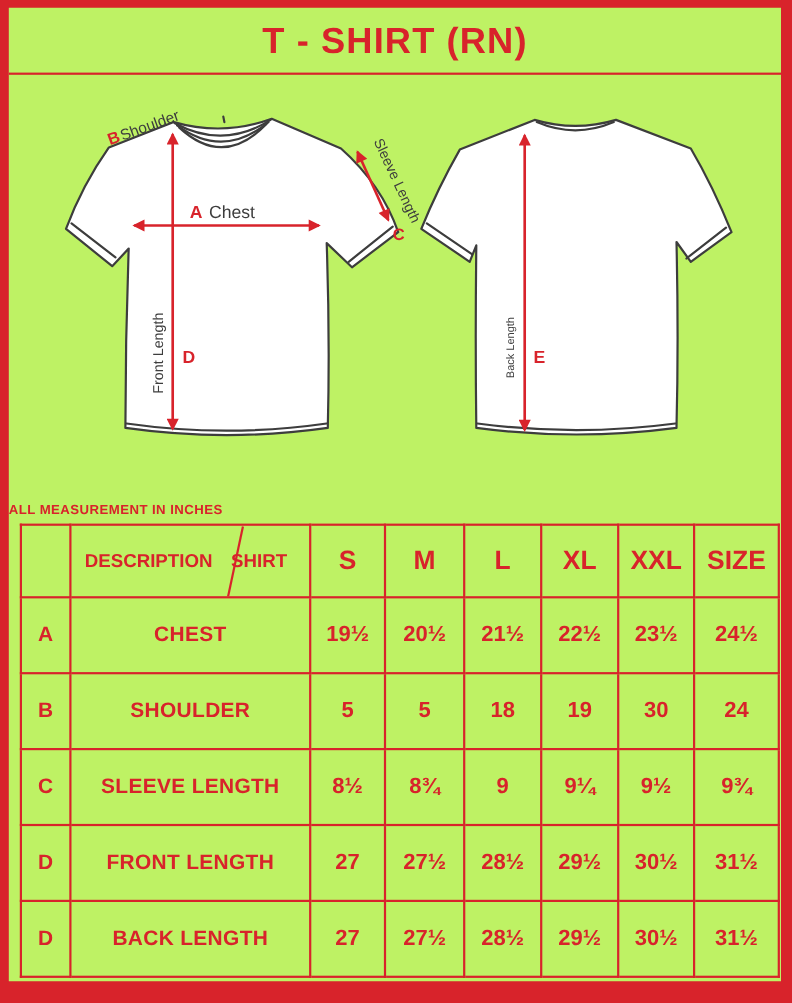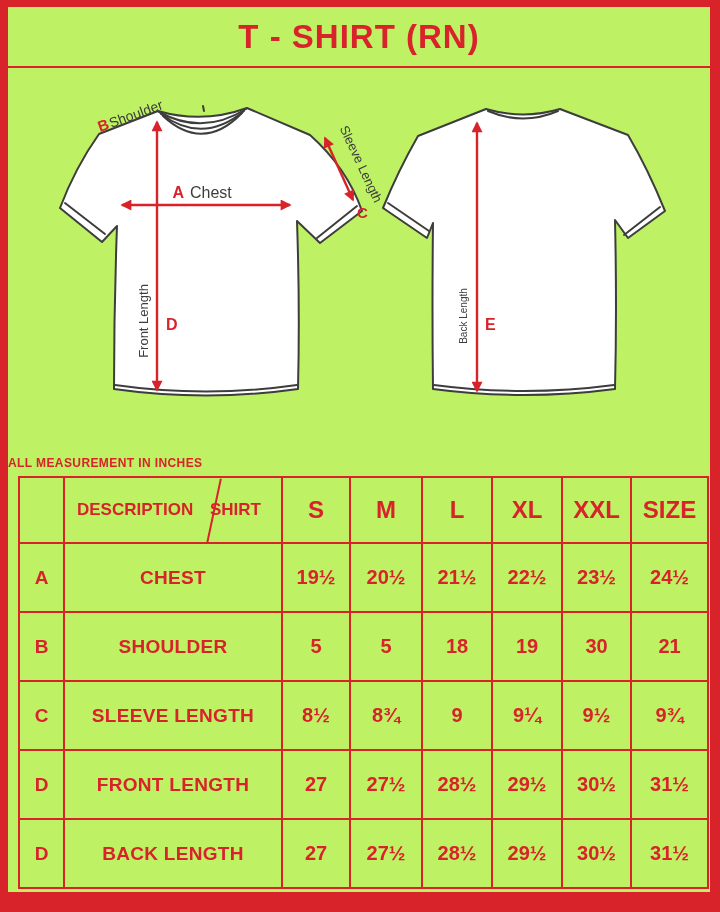--- a/index.html
+++ b/index.html
@@ -195,21 +195,21 @@
       </tr>
 
       <tr class="data-row">
         <td class="letter-cell">B</td>
         <td class="desc-cell">SHOULDER</td>
         <td class="value-cell">5</td>
         <td class="value-cell">5</td>
         <td class="value-cell">18</td>
         <td class="value-cell">19</td>
         <td class="value-cell">30</td>
-        <td class="value-cell">21</td>
+        <td class="value-cell">24</td>
       </tr>
 
       <tr class="data-row">
         <td class="letter-cell">C</td>
         <td class="desc-cell">SLEEVE LENGTH</td>
         <td class="value-cell">8½</td>
         <td class="value-cell">8¾</td>
         <td class="value-cell">9</td>
         <td class="value-cell">9¼</td>
         <td class="value-cell">9½</td>

